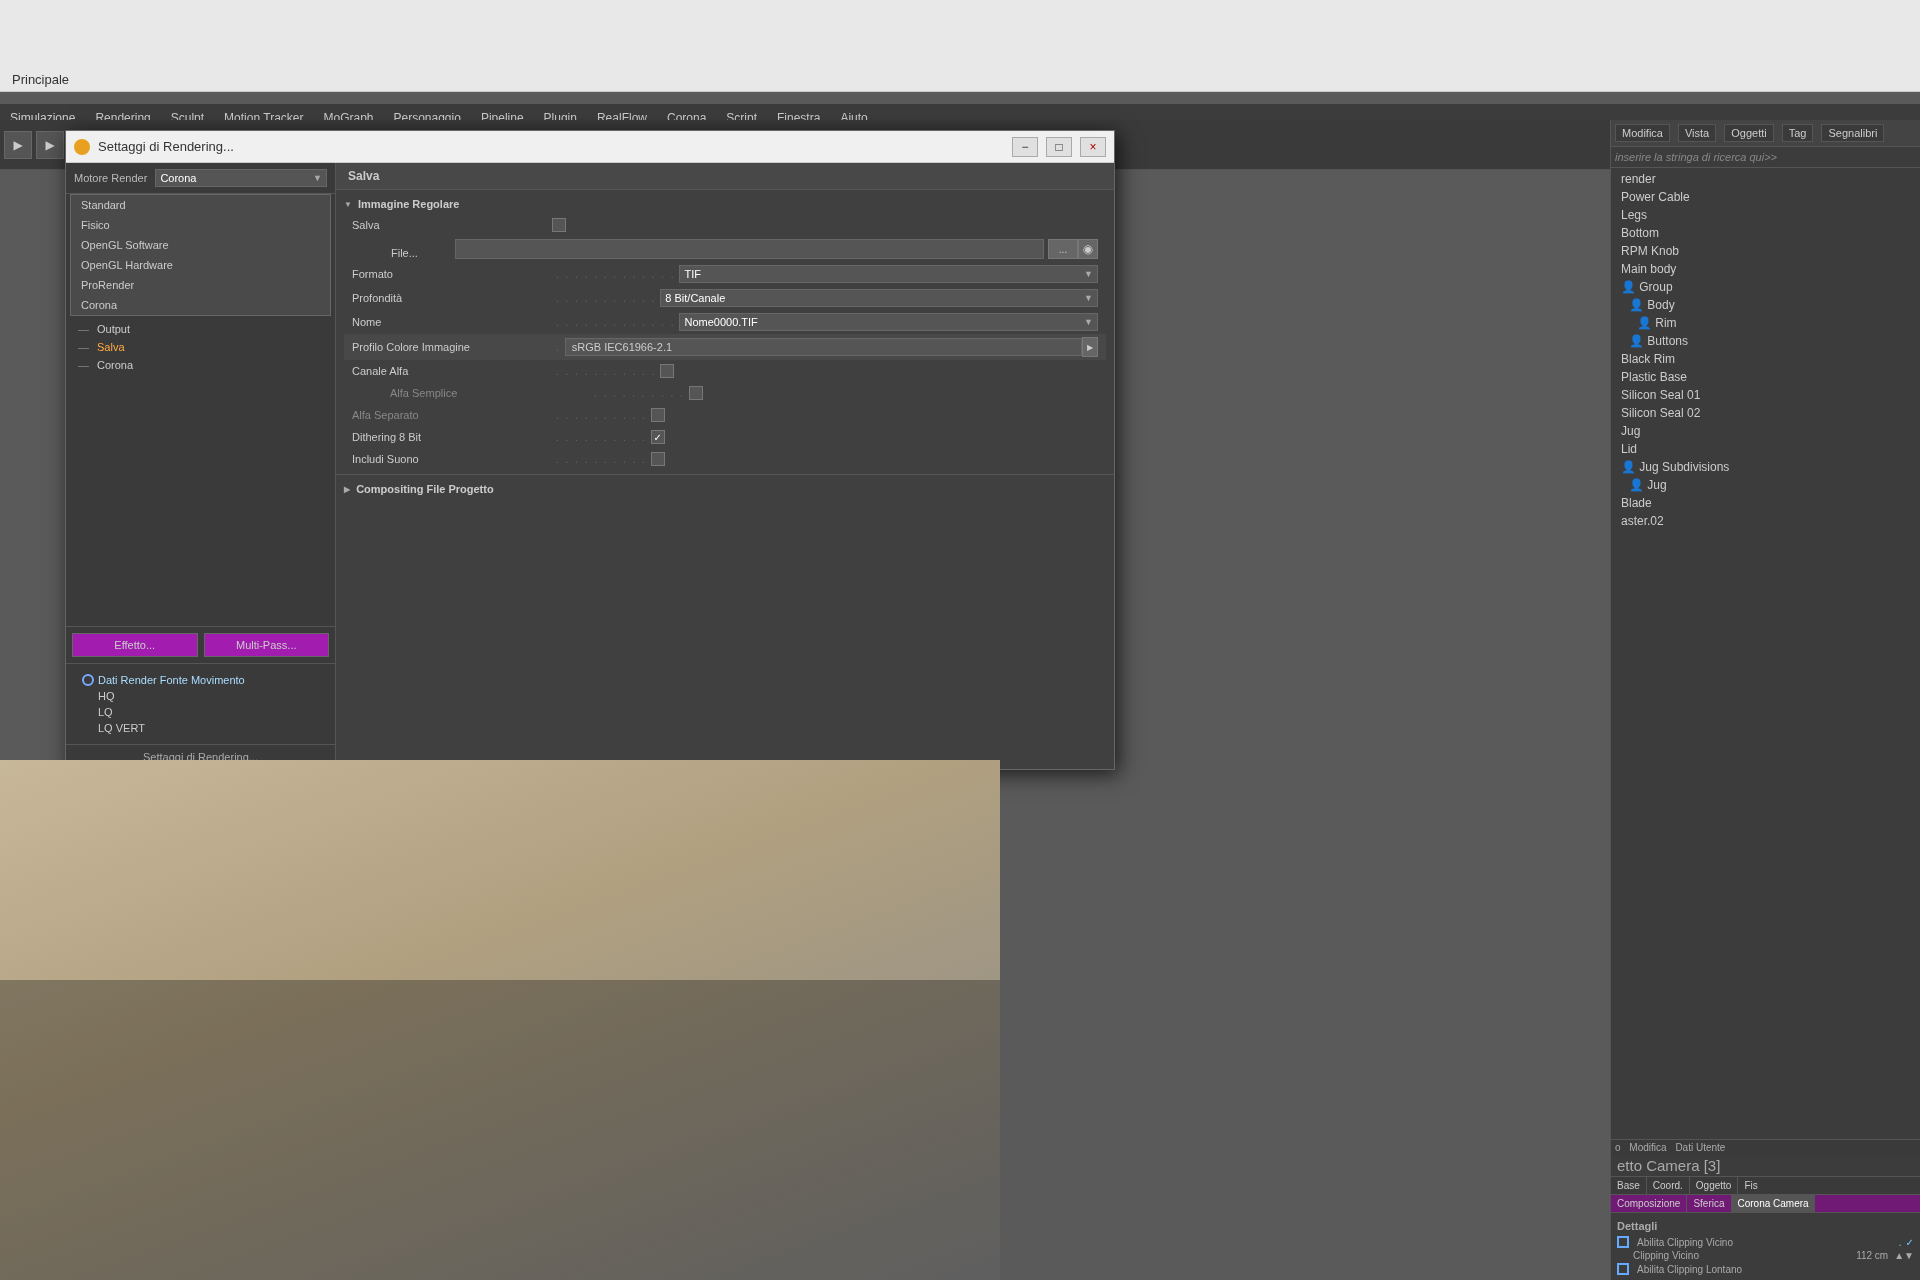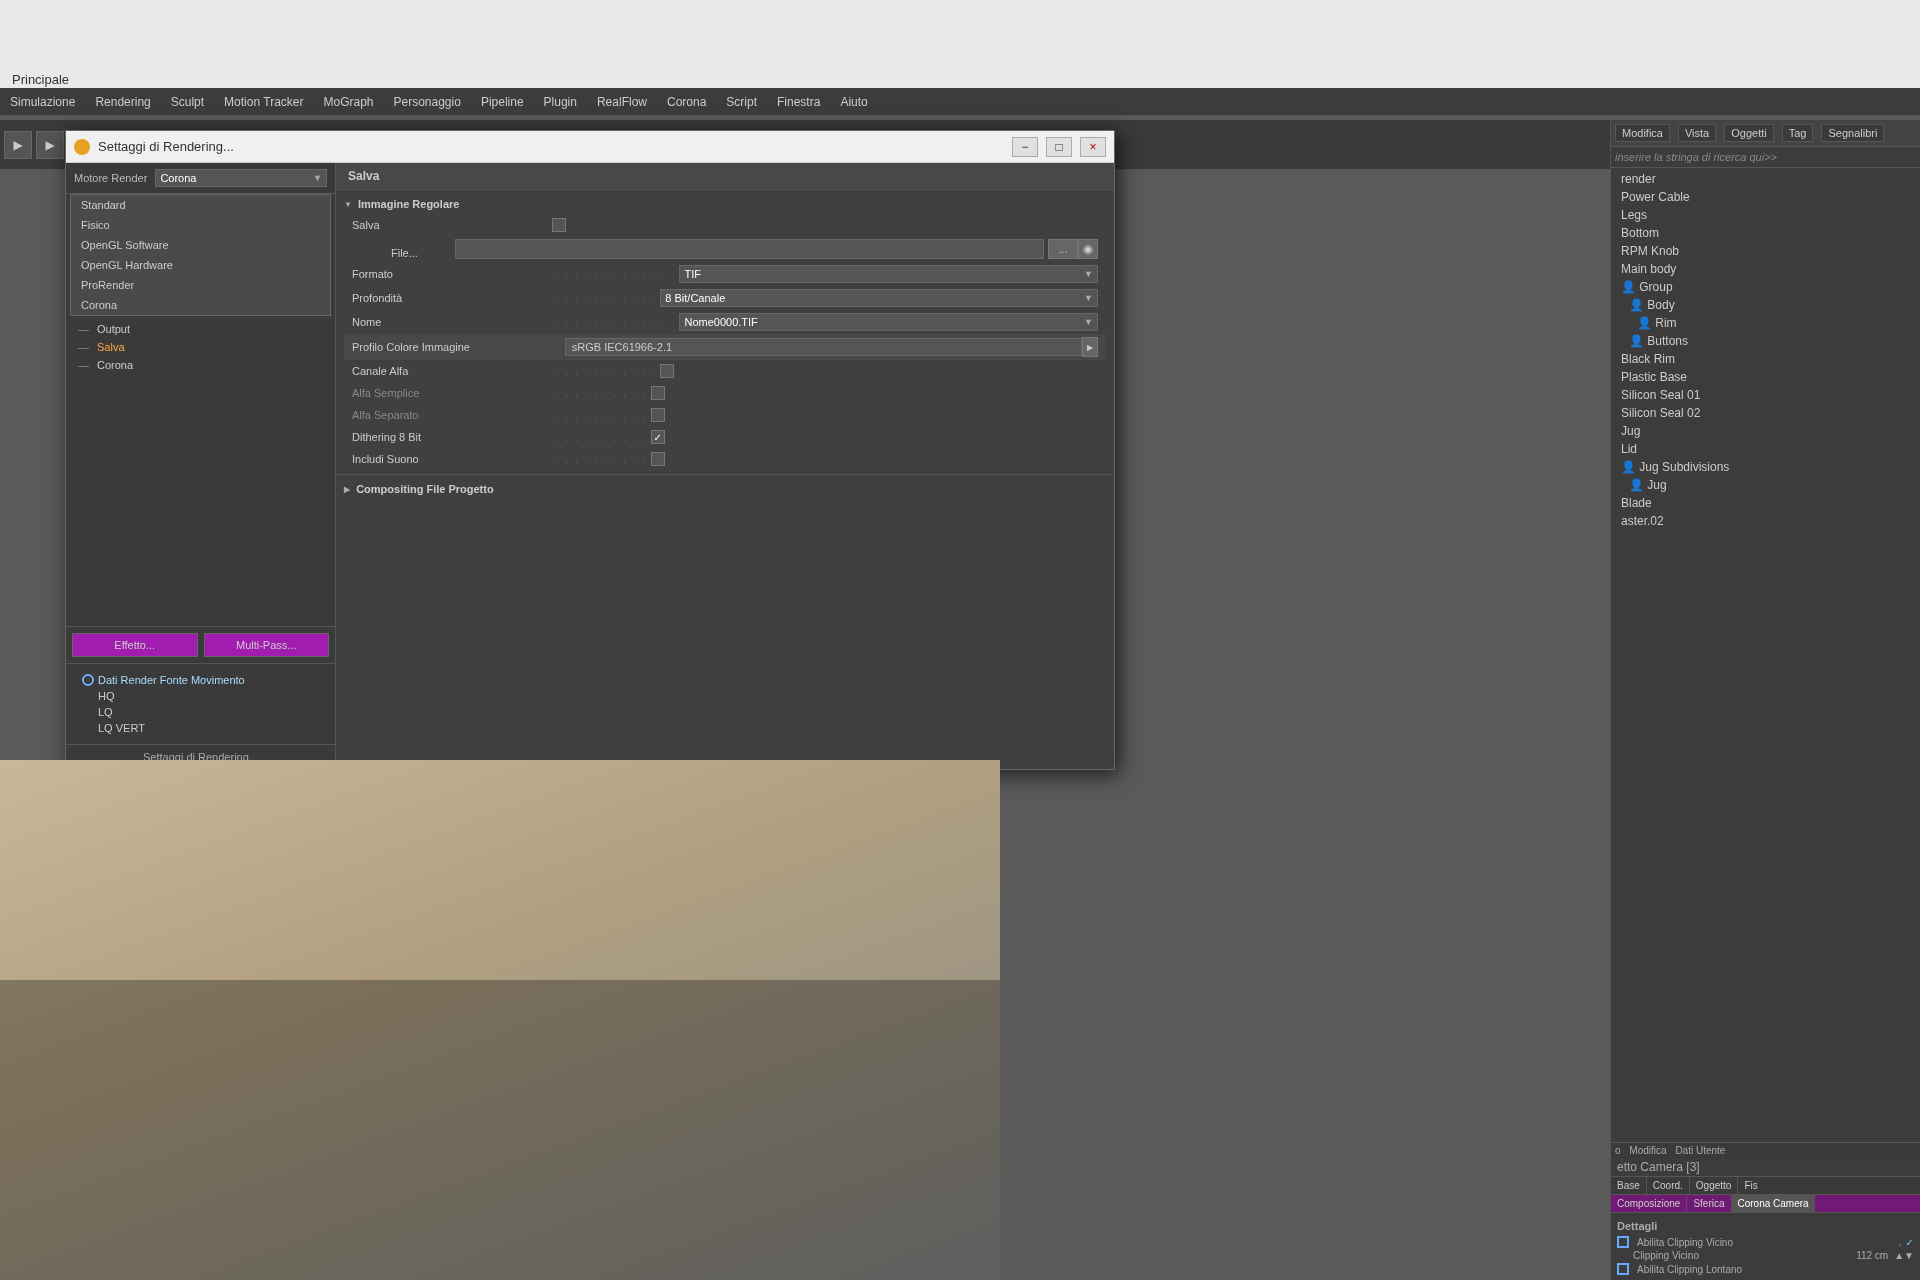--- a/index.html
+++ b/index.html
@@ -17,21 +17,21 @@
     .bg-viewport {
       position: absolute;
       top: 0; left: 0;
       width: 100%; height: 100%;
       background: #5a5a5a;
     }
 
     
     .top-menubar {
       position: absolute;
-      top: 88px; left: 0;
+      top: 104px; left: 0;
       width: 1920px;
       height: 28px;
       background: #3c3c3c;
       display: flex;
       align-items: center;
       border-bottom: 1px solid #555;
     }
     .menu-item {
       color: #ccc;
       padding: 4px 10px;
@@ -533,21 +533,21 @@
     <div class="right-list-item" style="padding-left: 16px;">👤 <span>Jug</span></div>
     <div class="right-list-item">Blade</div>
     <div class="right-list-item">aster.02</div>
   </div>
 
   <div style="border-top: 1px solid #555; background: #3a3a3a; padding: 2px 4px; color: #aaa; font-size: 10px;">
     <span style="margin-right: 6px; cursor:pointer;">o</span>
     <span style="margin-right: 6px; cursor:pointer;">Modifica</span>
     <span style="cursor:pointer;">Dati Utente</span>
   </div>
-  <div style="padding: 2px 6px; background: #3c3c3c; color: #aaa; font-size: 12px; border-bottom: 1px solid #555;">etto Camera [3]</div>
+  <div style="padding: 2px 6px; background: #3c3c3c; color: #aaa; font-size: 15px; border-bottom: 1px solid #555;">etto Camera [3]</div>
 
   <div style="display: flex; background: #3a3a3a; border-bottom: 1px solid #555;">
     <div style="color: #ccc; font-size: 10px; padding: 3px 6px; border-right: 1px solid #555; cursor: pointer;">Base</div>
     <div style="color: #ccc; font-size: 10px; padding: 3px 6px; border-right: 1px solid #555; cursor: pointer;">Coord.</div>
     <div style="color: #ccc; font-size: 10px; padding: 3px 6px; border-right: 1px solid #555; cursor: pointer;">Oggetto</div>
     <div style="color: #ccc; font-size: 10px; padding: 3px 6px; cursor: pointer;">Fis</div>
   </div>
 
   <div style="display: flex; background: #701a75; border-bottom: 1px solid #555;">
     <div style="color: #ccc; font-size: 10px; padding: 3px 6px; border-right: 1px solid #555; cursor: pointer;">Composizione</div>
@@ -715,21 +715,21 @@
           <div class="profilo-arrow">▶</div>
         </div>
 
         <div class="field-row">
           <span class="field-label">Canale Alfa</span>
           <span class="field-dots">. . . . . . . . . . .</span>
           <div class="field-checkbox"></div>
         </div>
 
         <div class="field-row">
-          <span class="field-label" style="color: #888;">Alfa Semplice</span>
+          <span class="field-label" style="color: #888; margin-left: 38px;">Alfa Semplice</span>
           <span class="field-dots">. . . . . . . . . .</span>
           <div class="field-checkbox"></div>
         </div>
 
         <div class="field-row">
           <span class="field-label" style="color: #888;">Alfa Separato</span>
           <span class="field-dots">. . . . . . . . . .</span>
           <div class="field-checkbox"></div>
         </div>
 

